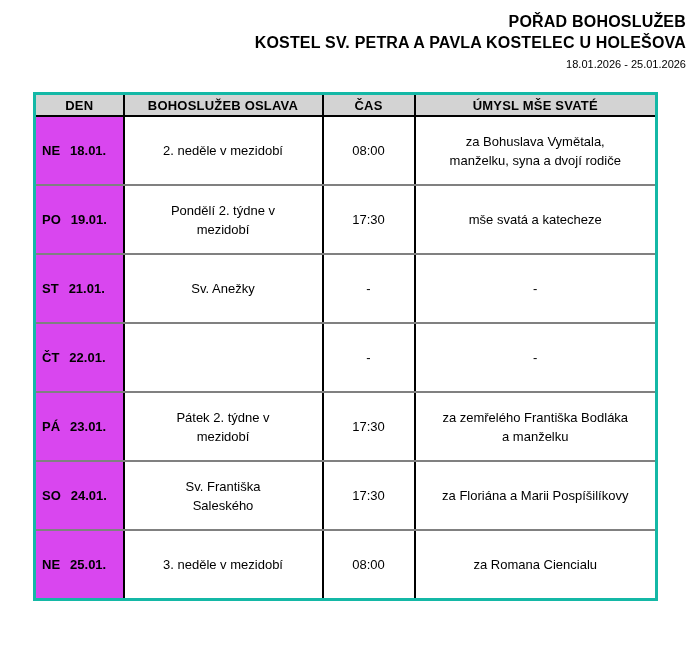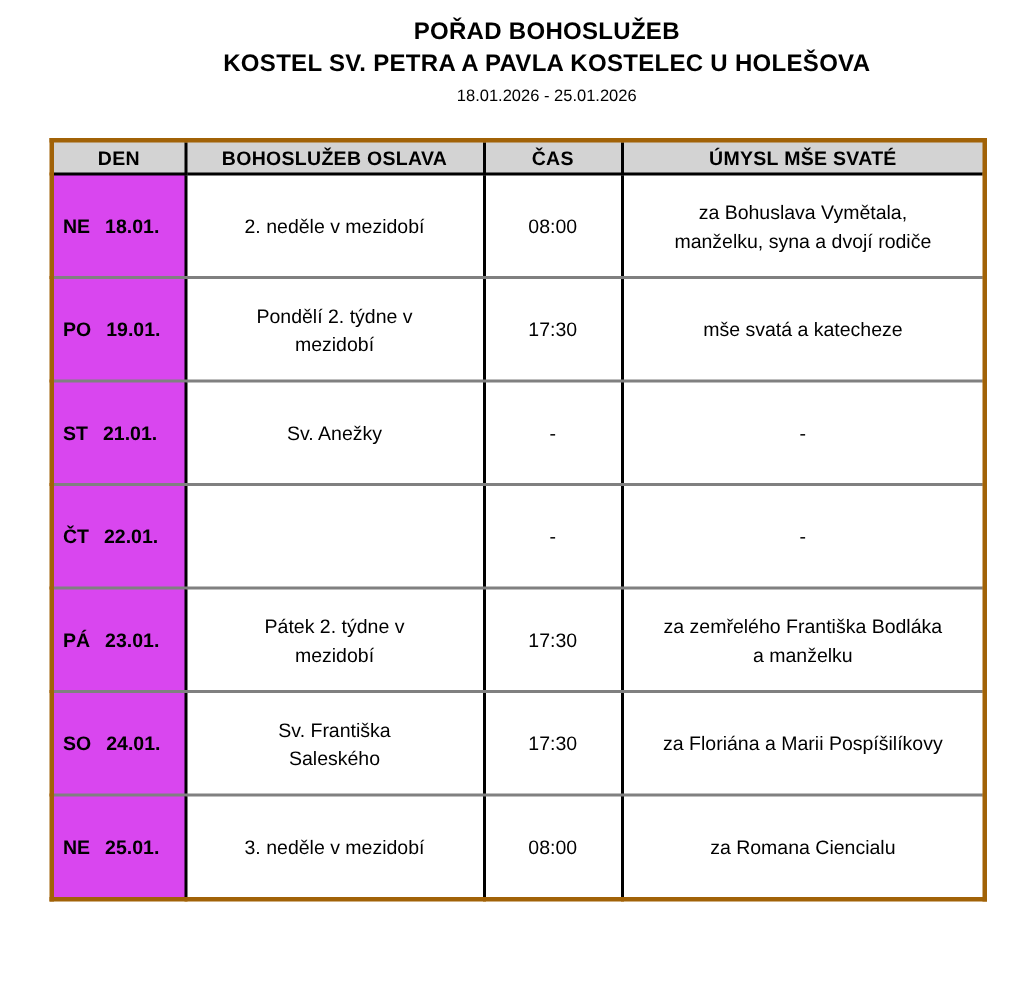--- a/index.html
+++ b/index.html
@@ -10,40 +10,40 @@
     color: #000000;
   }
   .page {
     position: relative;
     width: 686px;
     height: 672px;
     background: #ffffff;
     overflow: hidden;
   }
   .doc-header {
-    text-align: center;
+    text-align: right;
     padding-top: 11px;
     line-height: 21px;
     padding-left: 43px;
   }
   .title-line1, .title-line2 {
     font-size: 16px;
     font-weight: bold;
     letter-spacing: 0.2px;
   }
   .date-range {
     font-size: 11px;
     margin-top: 1px;
   }
   table.schedule {
     border-collapse: collapse;
     table-layout: fixed;
     width: 622px;
     margin: 17px 0 0 33px;
-    border: 3px solid #a16207;
+    border: 3px solid #14b8a6;
   }
   col.c-day    { width: 89px;  }
   col.c-celeb  { width: 199px; }
   col.c-time   { width: 92px;  }
   col.c-intent { width: 242px; }
   th {
     background: #d3d3d3;
     font-size: 13px;
     font-weight: bold;
     height: 20px;

